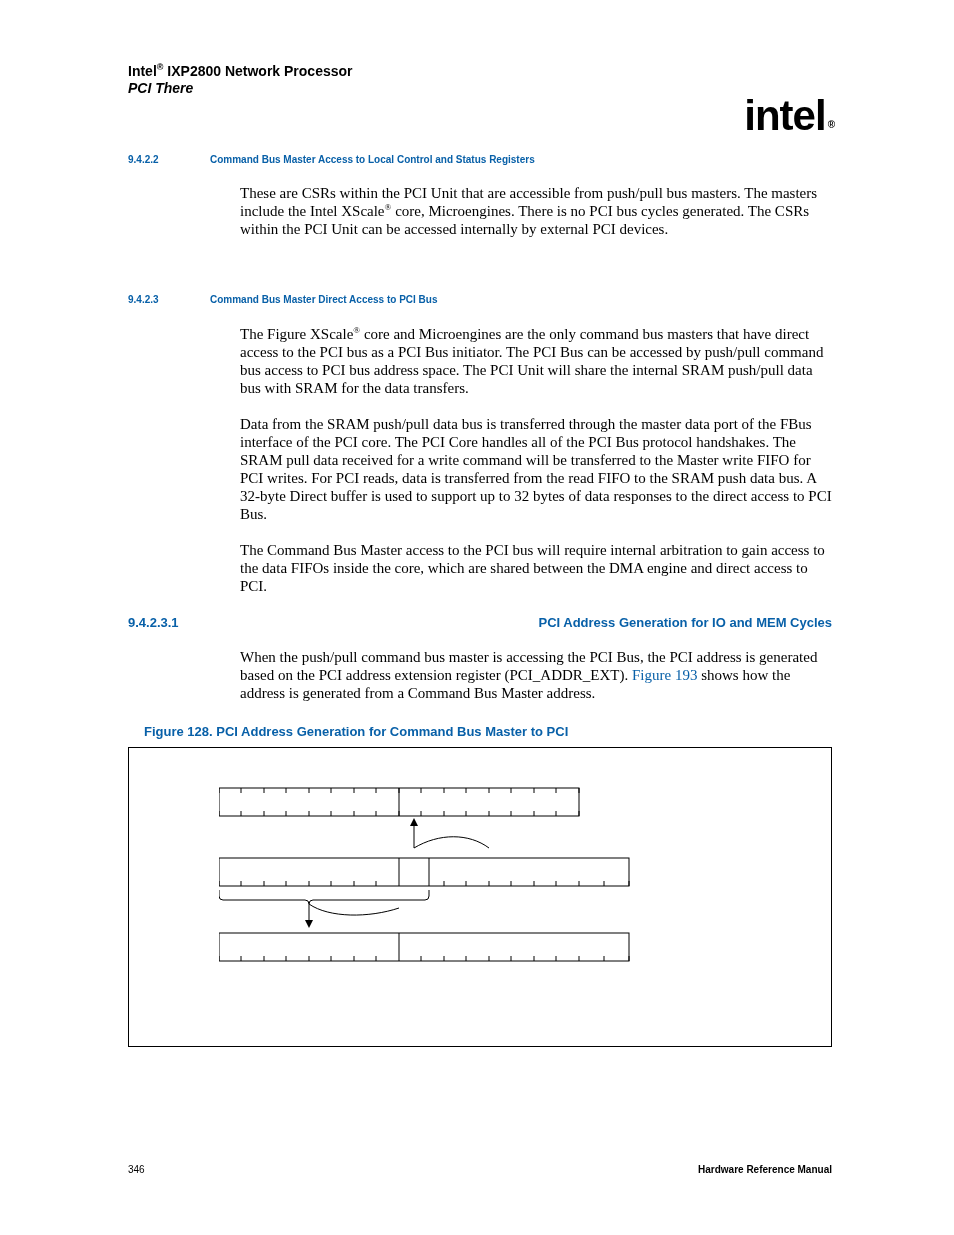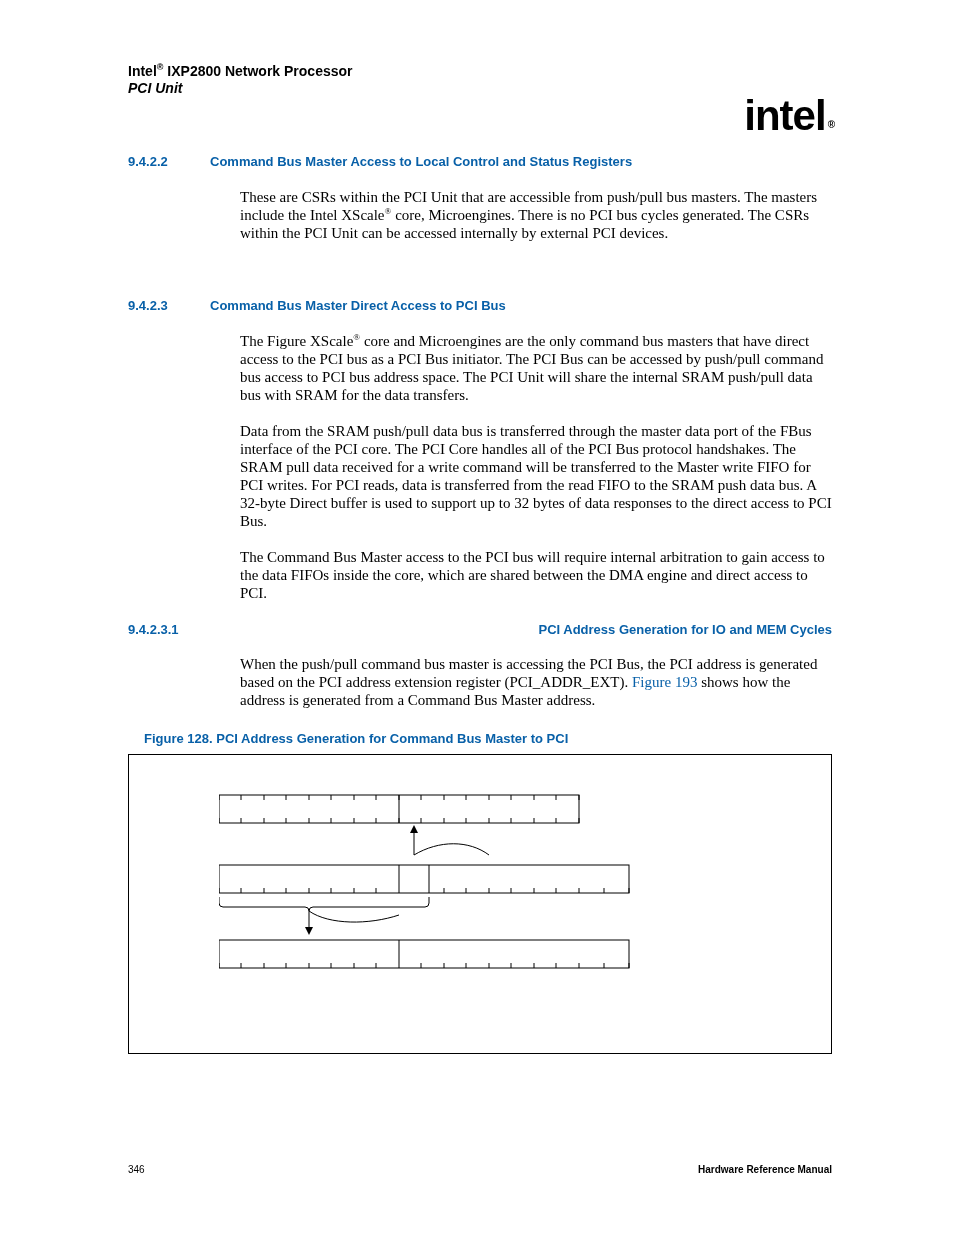--- a/index.html
+++ b/index.html
@@ -40,21 +40,21 @@
     font-size: 10px;
     vertical-align: baseline;
     position: relative;
     bottom: 2px;
     left: 2px;
   }
   .sec-heading {
     color: #0860A8;
     font-family: Arial, Helvetica, sans-serif;
     font-weight: bold;
-    font-size: 13px;
+    font-size: 10px;
     display: flex;
     align-items: flex-start;
     margin-top: 56px;
   }
   .sec-heading.first { margin-top: 56px; }
   .sec-heading .num { width: 82px; flex-shrink: 0; }
   .sec-heading .title { flex: 1; line-height: 1.25; }
   .sub-heading {
     color: #0860A8;
     font-family: Arial, Helvetica, sans-serif;
@@ -103,21 +103,21 @@
 </style>
 </head>
 <body>
 
 <div class="page">
 
   <div class="header">
     <div class="line1">
       <span>Intel</span><span class="sup">®</span><span> IXP2800 Network Processor</span>
     </div>
-    <div class="line2">PCI Unit</div>
+    <div class="line2">PCI There</div>
   </div>
 
   <div class="logo">
     <span>intel</span><span class="reg">®</span>
   </div>
 
   <div class="sec-heading first">
     <div class="num">9.4.2.2</div>
     <div class="title">Command Bus Master Access to Local Control and Status Registers</div>
   </div>

